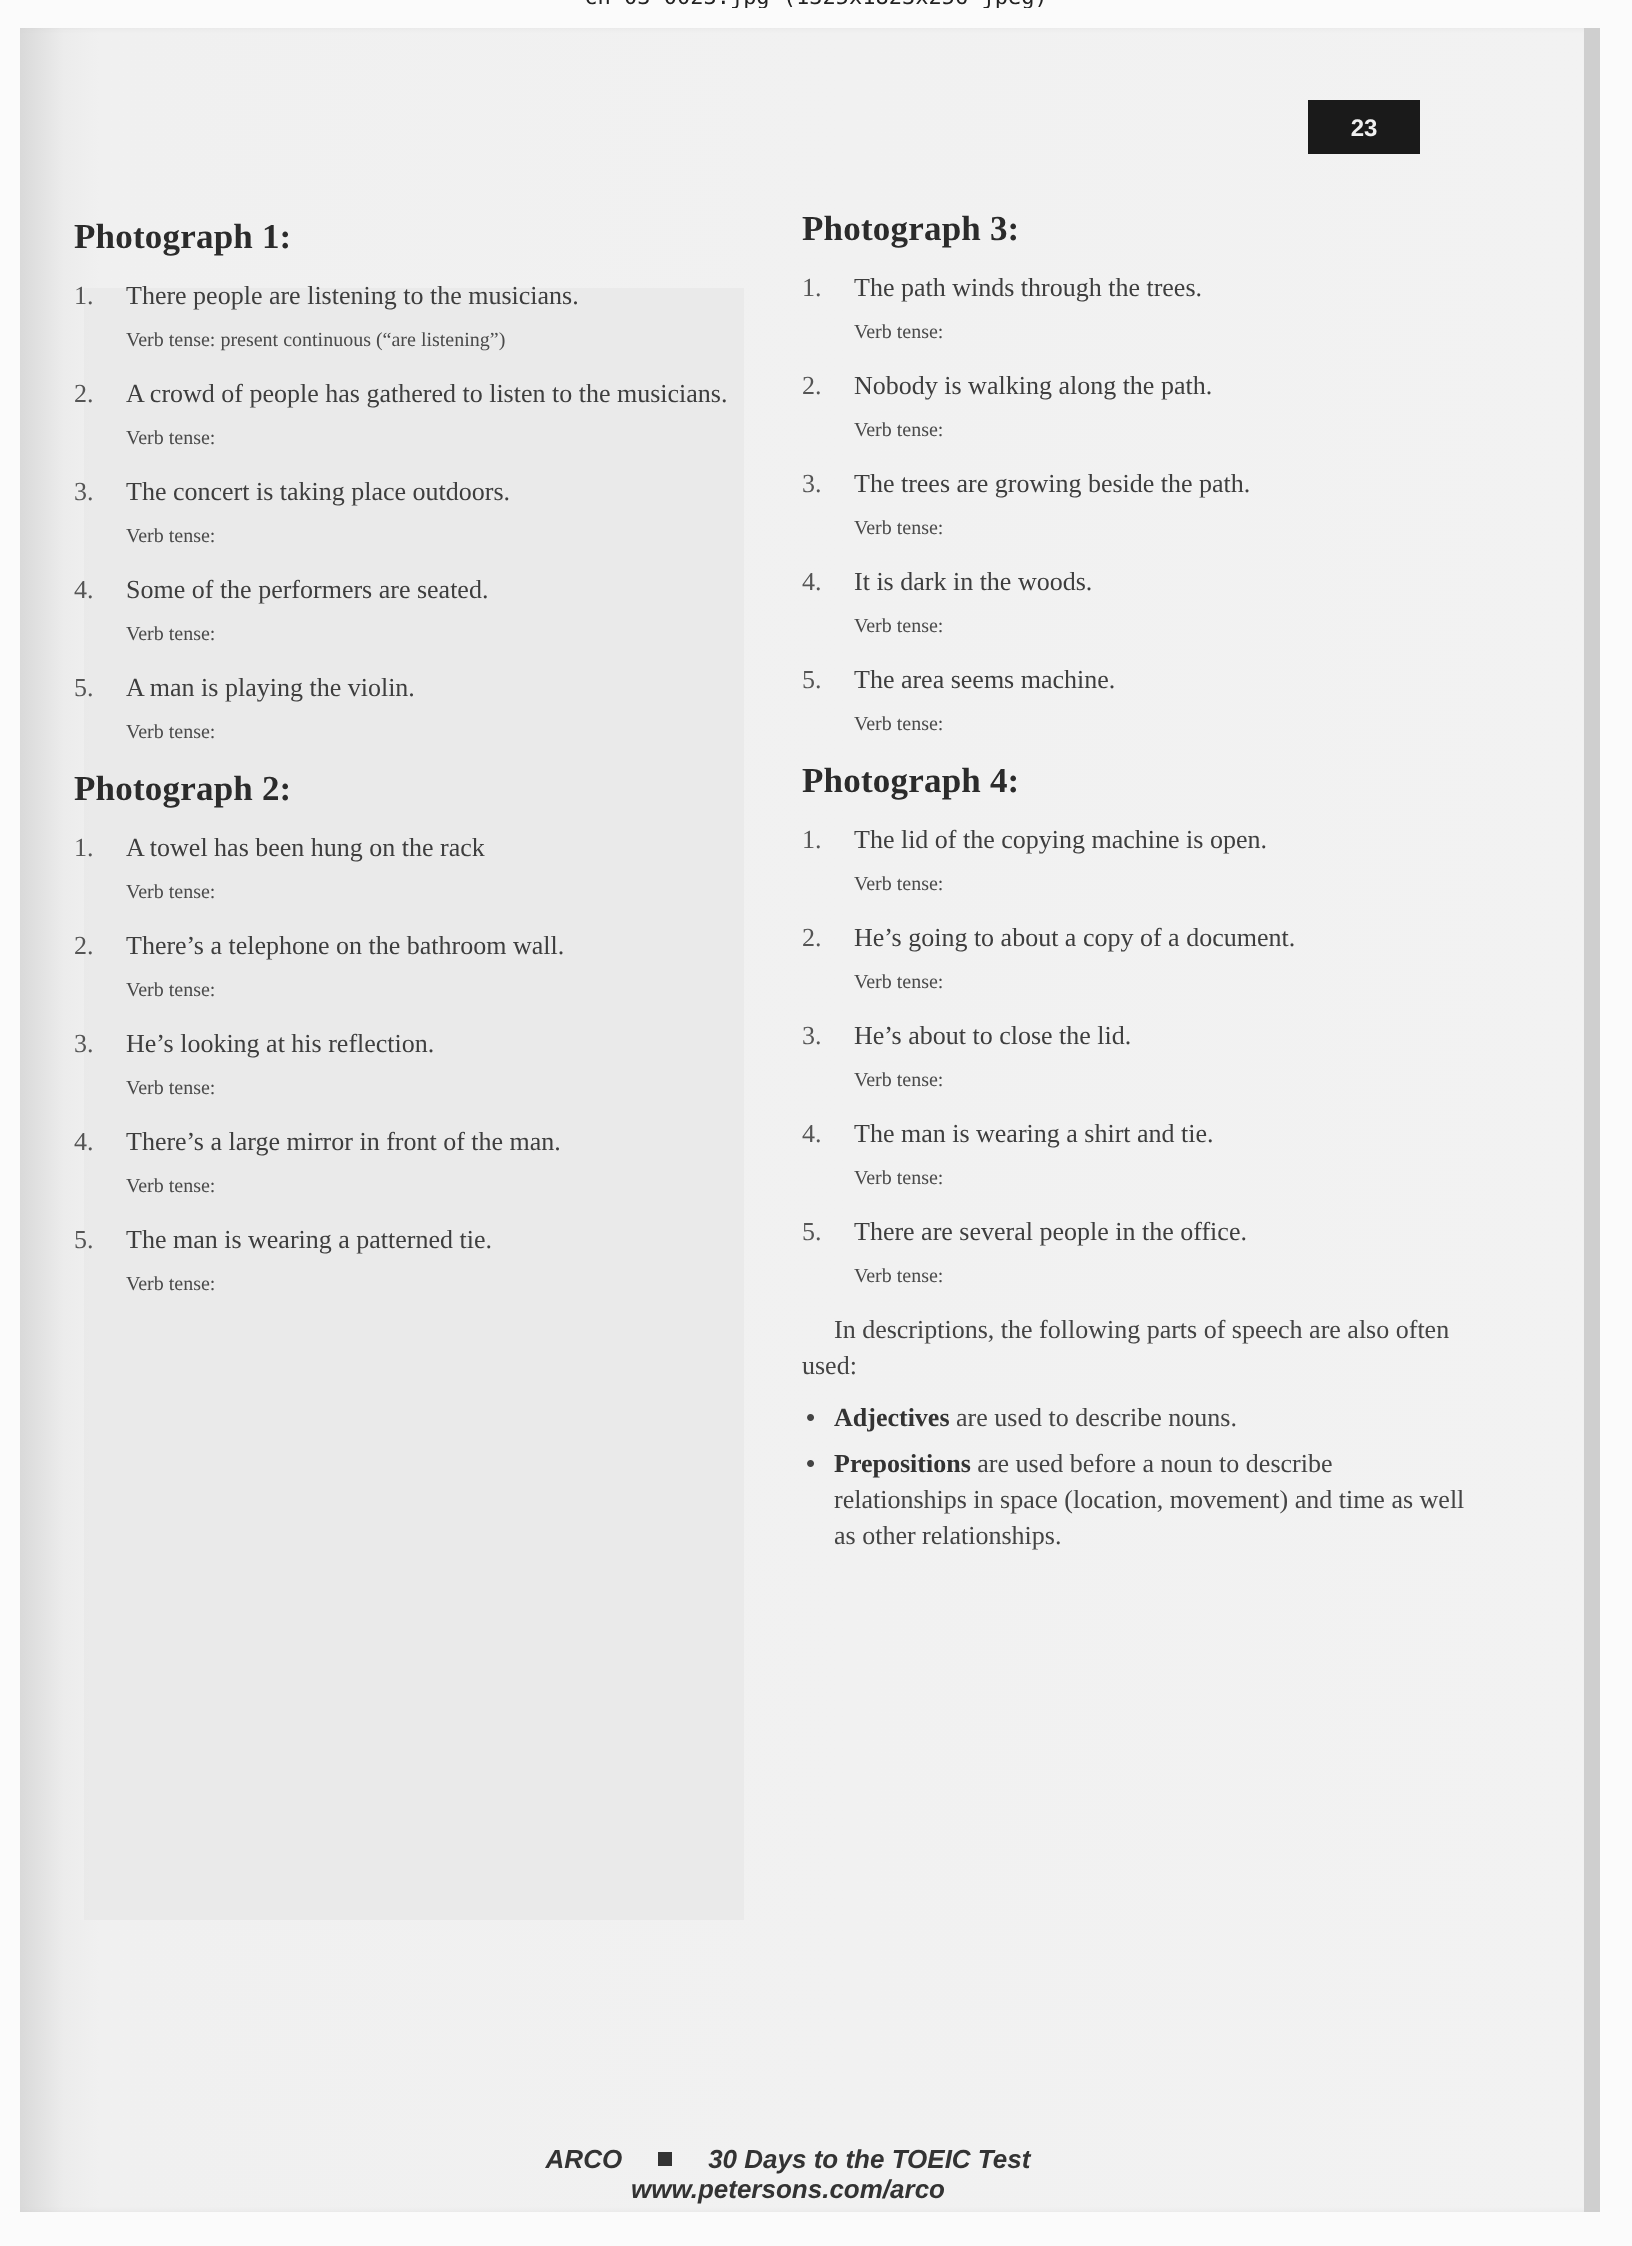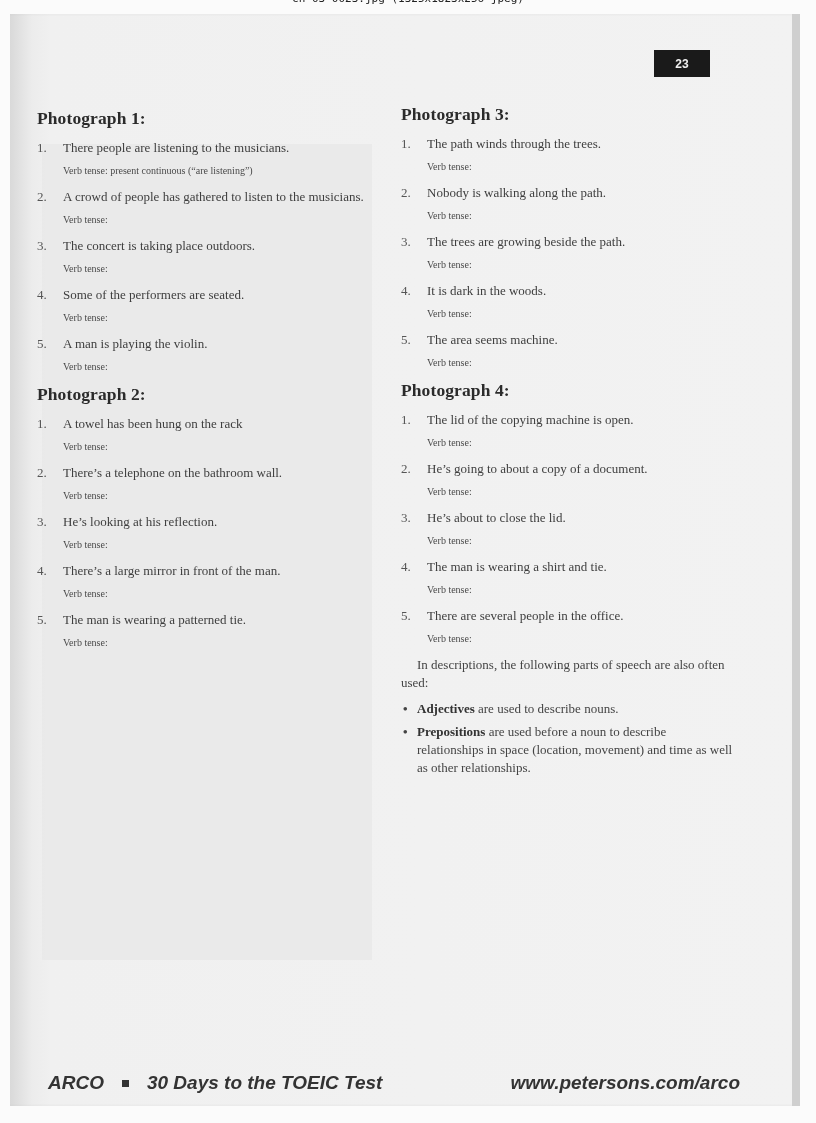--- a/index.html
+++ b/index.html
@@ -142,22 +142,23 @@
       position: absolute;
       top: 1058px;
       left: 38px;
       width: 692px;
       display: flex;
       justify-content: space-between;
       align-items: center;
       font-family: "Liberation Sans", "DejaVu Sans", sans-serif;
       font-style: italic;
       font-weight: bold;
-      font-size: 19px;
+      font-size: 13px;
       color: #333;
+      flex-direction: column;
     }
     .footer-left { display: flex; align-items: center; gap: 12px; }
     .footer-square {
       width: 7px; height: 7px; background: #333; display: inline-block;
       margin: 0 6px;
     }
   </style>
 </head>
 <body>
 

